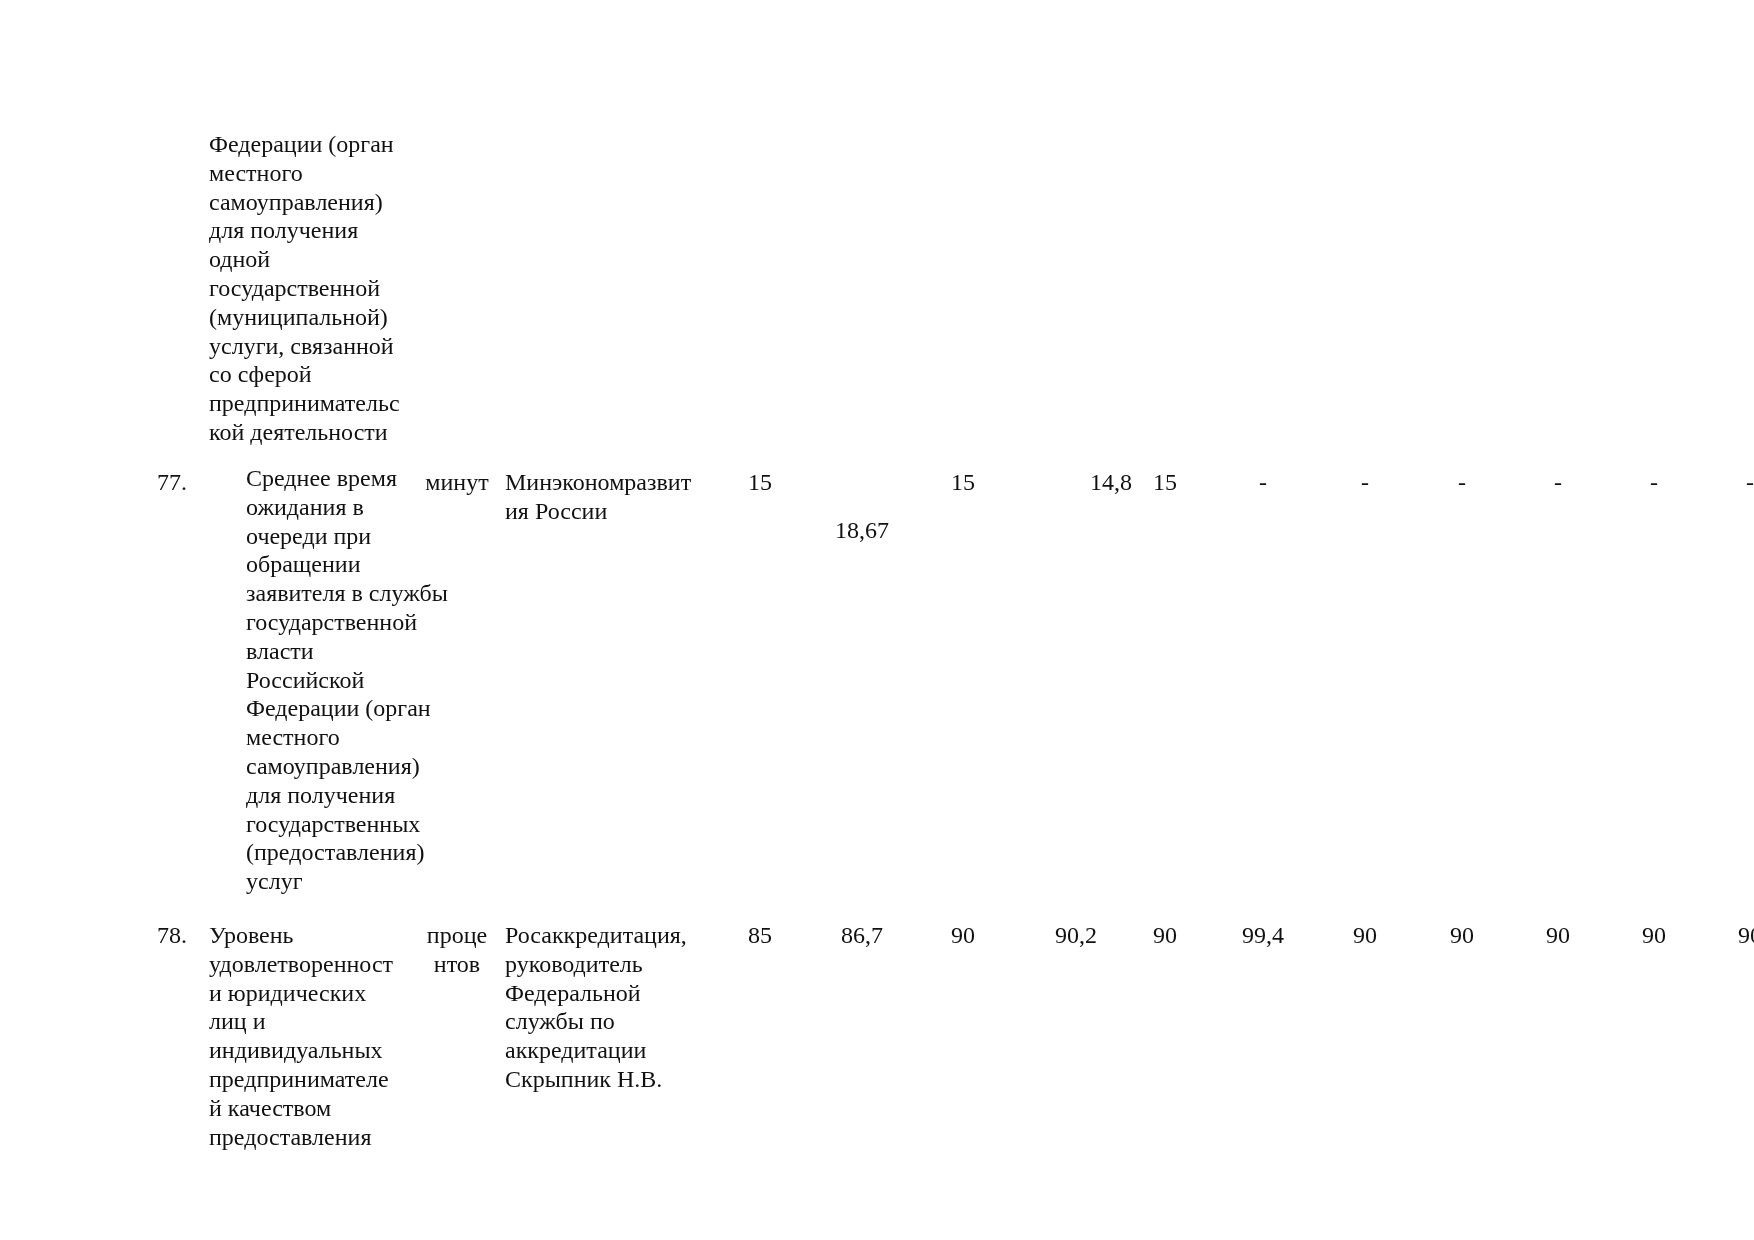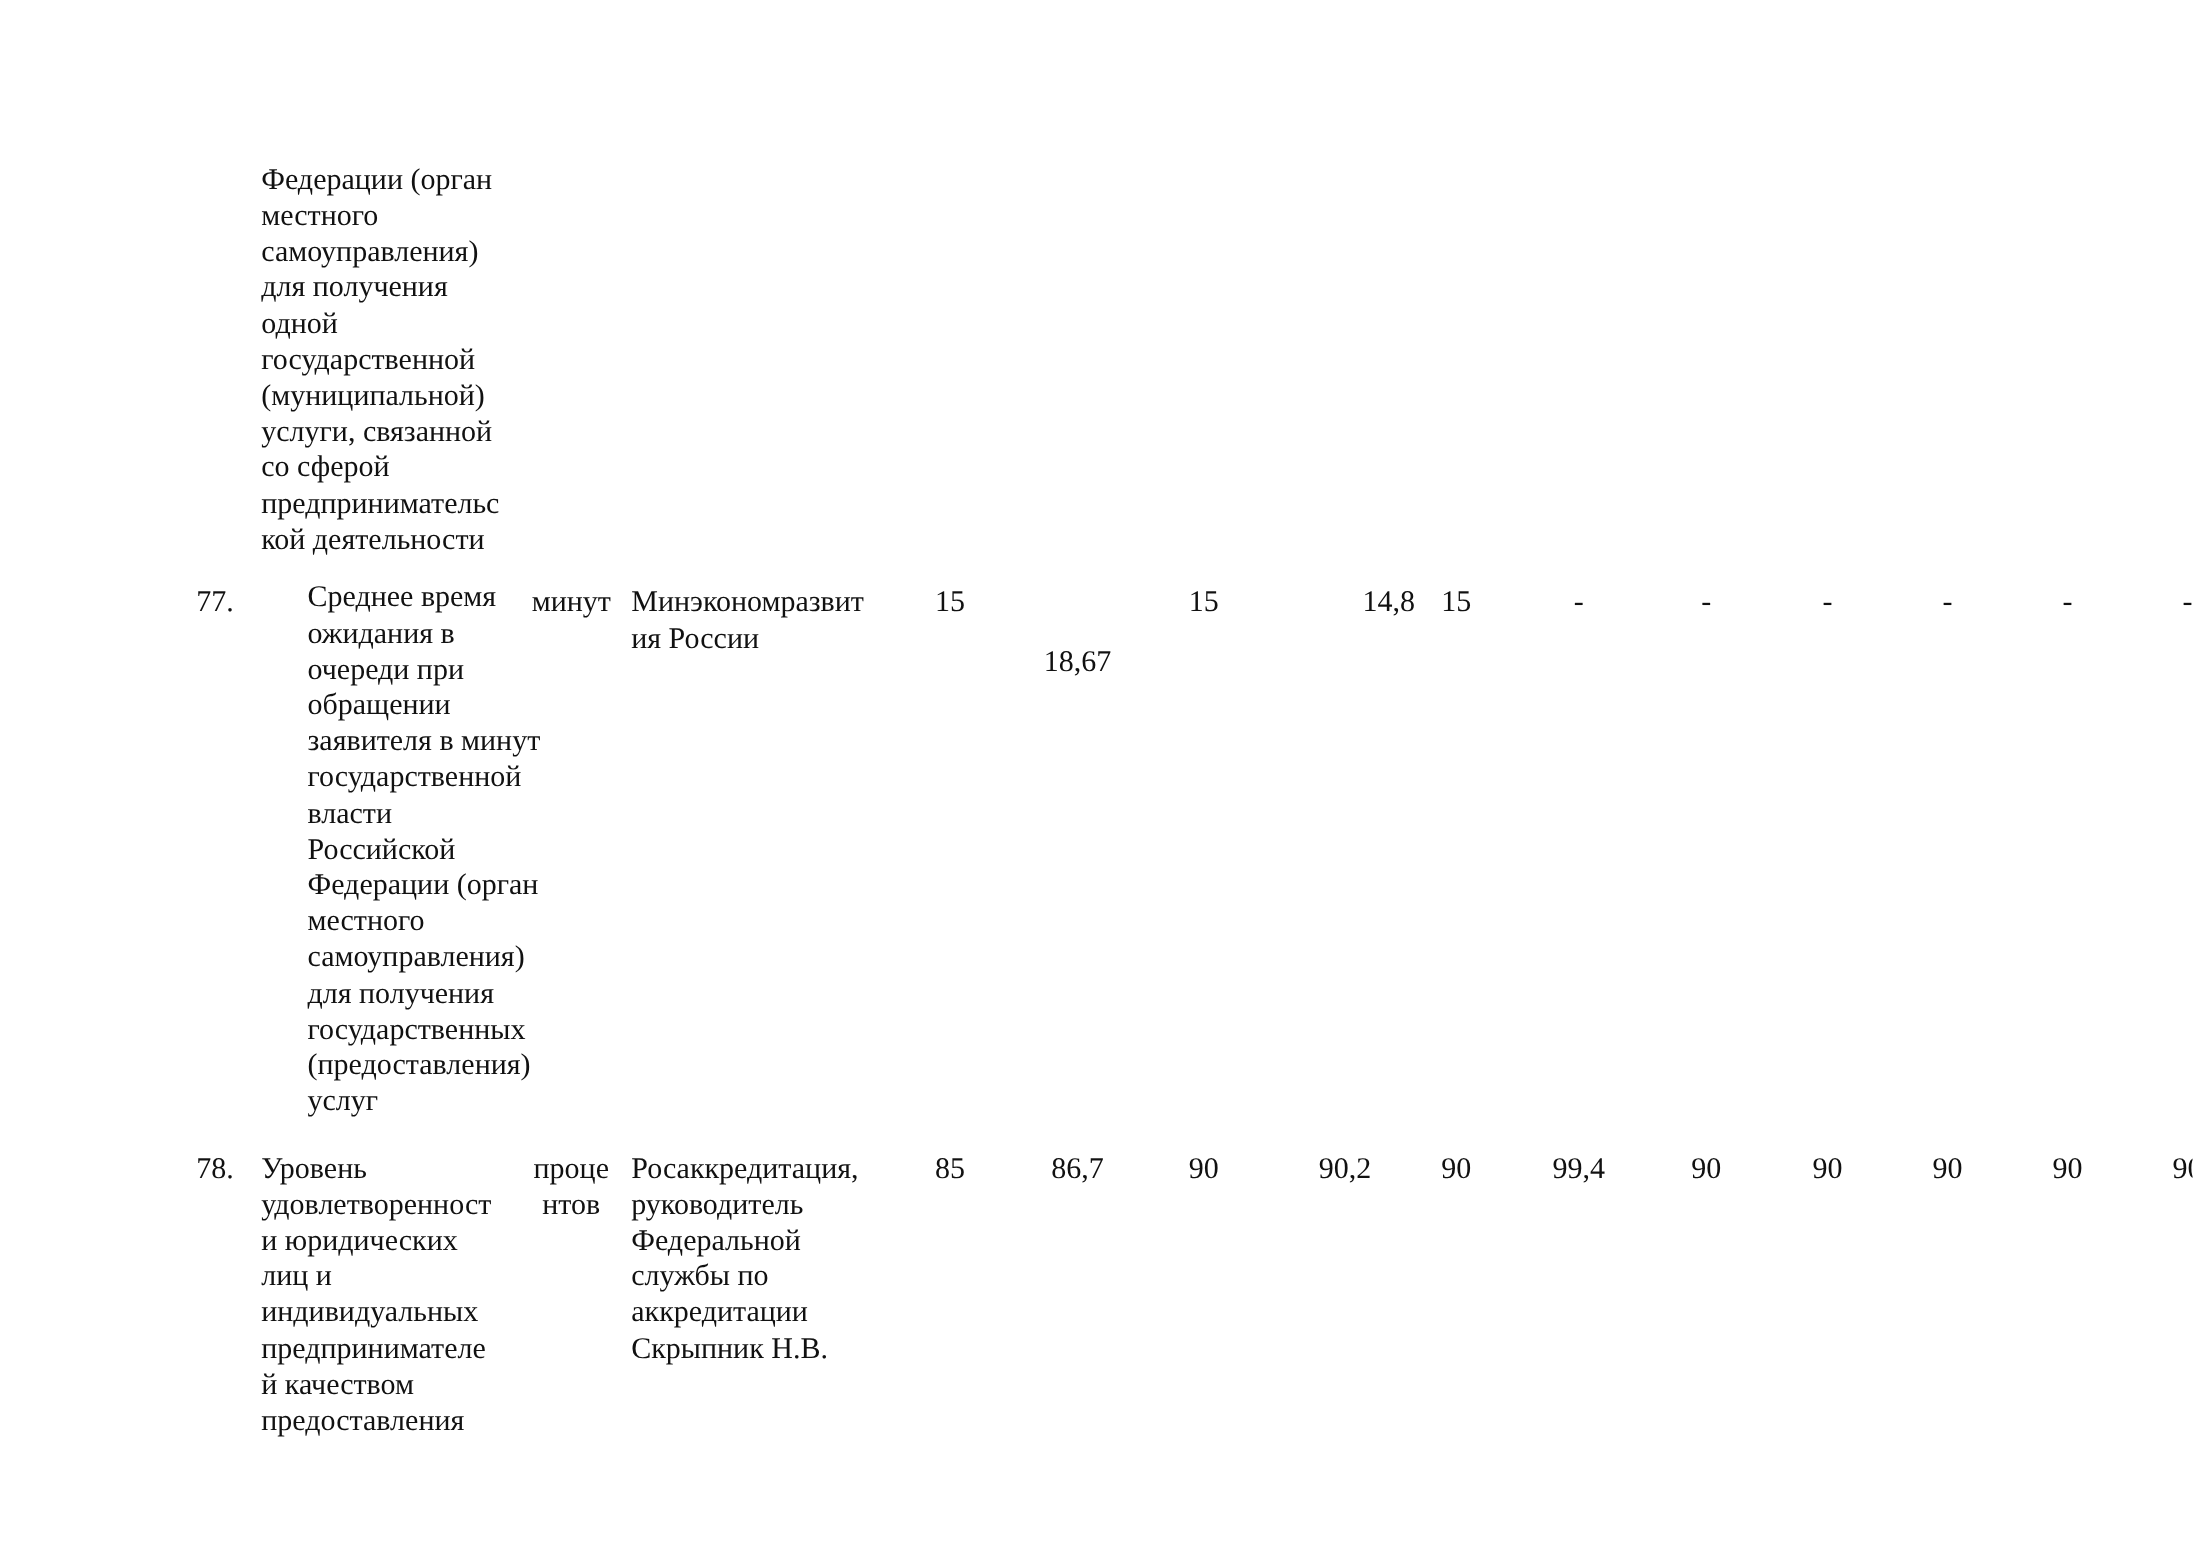--- a/index.html
+++ b/index.html
@@ -34,21 +34,21 @@
     <div>кой деятельности</div>
   </div>
 
   <div>
     <div class="line" style="left:157px; top:468px;">77.</div>
     <div class="block" style="left:209px; top:464px;margin-left:37px;">
       <div>Среднее время</div>
       <div>ожидания в</div>
       <div>очереди при</div>
       <div>обращении</div>
-      <div>заявителя в минут</div>
+      <div>заявителя в службы</div>
       <div>государственной</div>
       <div>власти</div>
       <div>Российской</div>
       <div>Федерации (орган</div>
       <div>местного</div>
       <div>самоуправления)</div>
       <div>для получения</div>
       <div>государственных</div>
       <div>(предоставления)</div>
       <div>услуг</div>

